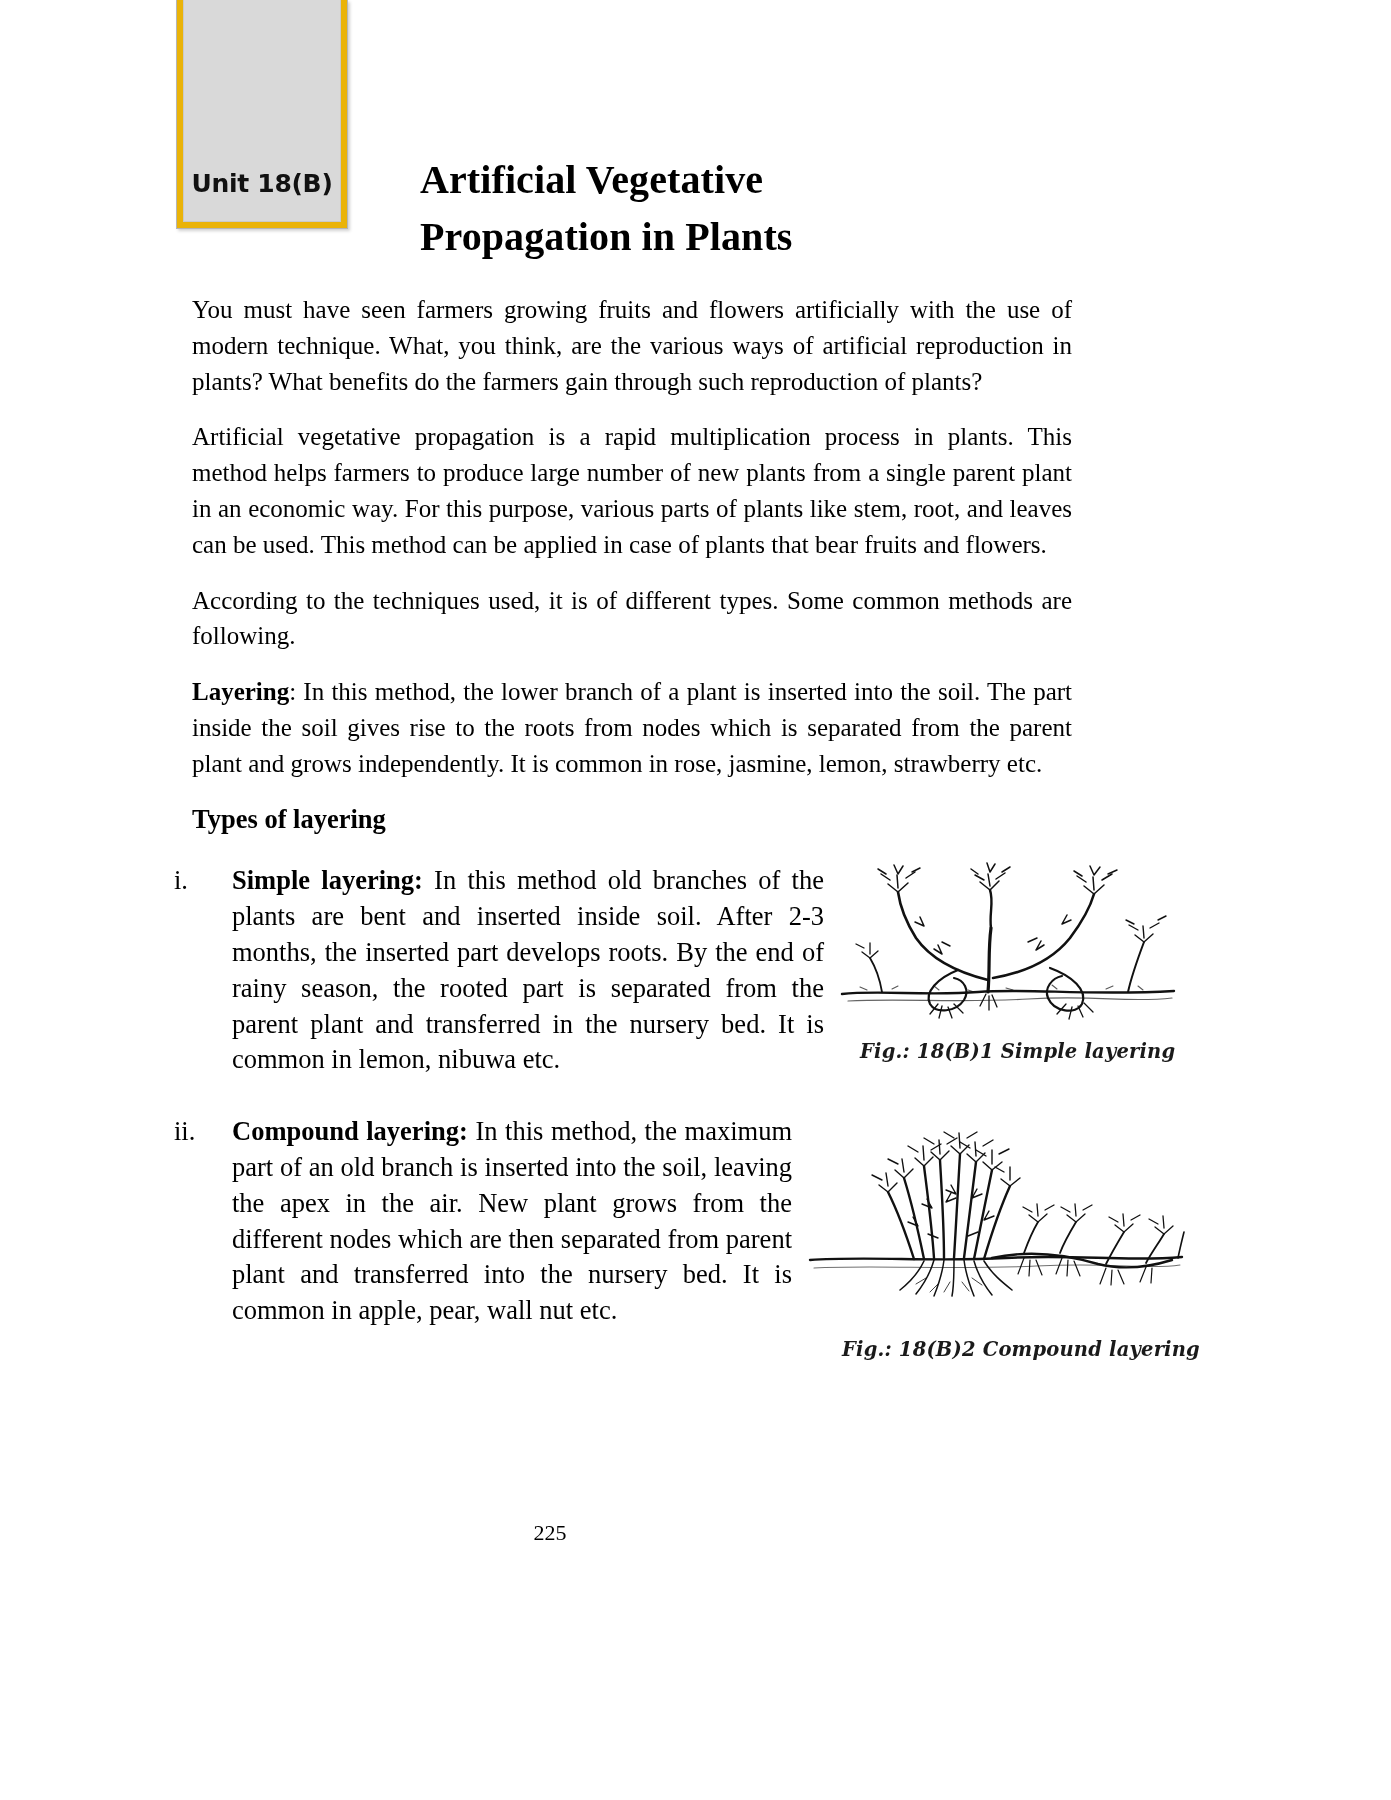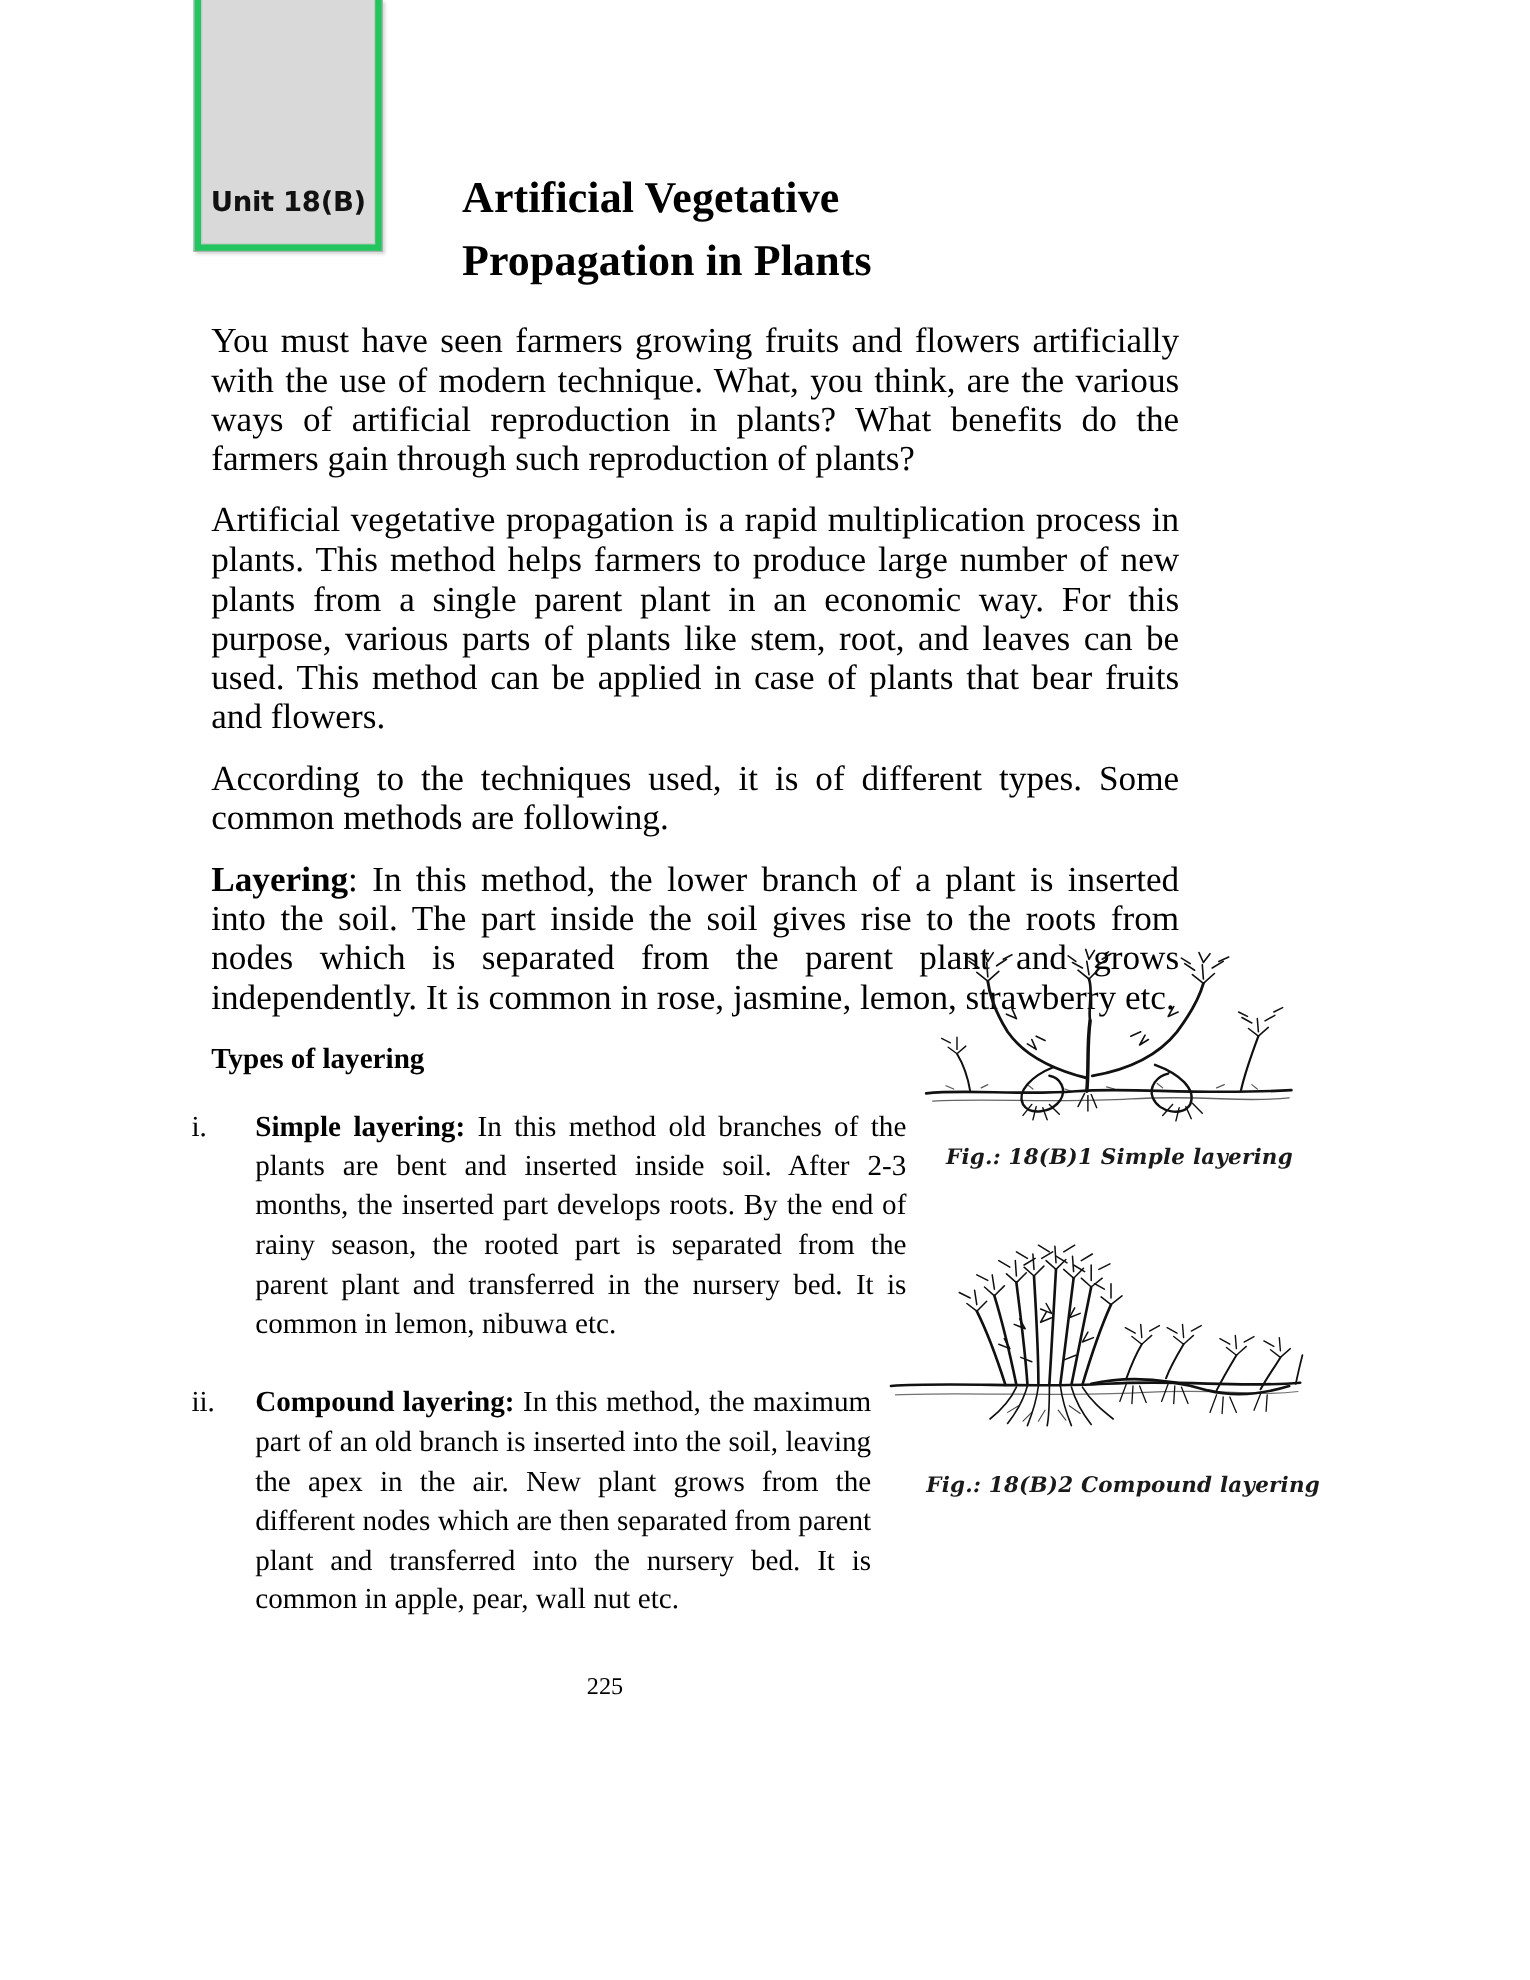--- a/index.html
+++ b/index.html
@@ -31,21 +31,21 @@
     width: 1391px;
     height: 250px;
   }
 
   .unit-badge {
     position: absolute;
     left: 176px;
     top: 0px;
     width: 170px;
     height: 228px;
-    background: #22c55e;
+    background: #eab308;
     border: 1px solid #b5b5b5;
     border-top: none;
     box-shadow: 2px 2px 3px rgba(0,0,0,0.18);
   }
   .unit-badge-inner {
     position: absolute;
     left: 6px; top: 0px; right: 6px; bottom: 6px;
     background: #d9d9d9;
     border: 1px solid #c9c9c9;
     border-top: none;
@@ -79,21 +79,21 @@
   
   .content {
     position: absolute;
     left: 192px;
     top: 292px;
     width: 880px;
   }
 
   p.body {
     margin: 0 0 20px 0;
-    font-size: 32px;
+    font-size: 25px;
     line-height: 35.8px;
     text-align: justify;
     text-justify: inter-word;
     hyphens: none;
   }
   p.body:last-child { margin-bottom: 0; }
 
   .b { font-weight: bold; }
 
   h3.sub-head {

